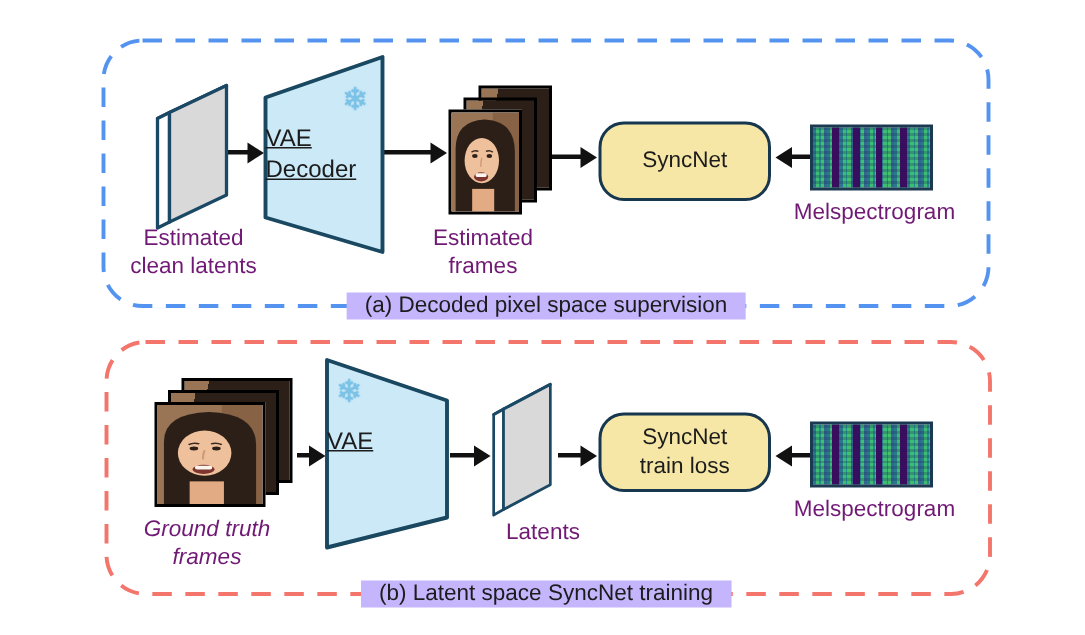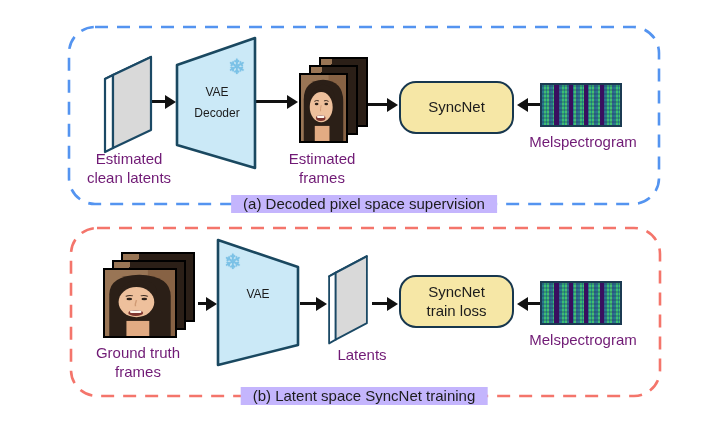--- a/index.html
+++ b/index.html
@@ -20,21 +20,21 @@
     border-left:11px solid #111;
   }
   .arrow.l::before{
     content:"";position:absolute;left:-10px;top:50%;transform:translateY(-50%);
     width:0;height:0;border-top:7px solid transparent;border-bottom:7px solid transparent;
     border-right:11px solid #111;
   }
   
   .trap{position:absolute;z-index:2;}
   .vae-txt{
-    position:absolute;text-align:center;font-size:12px;line-height:21px;color:#1c1c1c;z-index:3;
+    position:absolute;text-align:left;font-size:16px;line-height:21px;color:#1c1c1c;z-index:3;text-decoration:underline;
   }
   .flake{
     position:absolute;font-size:21px;line-height:21px;color:#7CC3E8;z-index:3;
     text-shadow:0 0 1px #55a8d6;
   }
   
   .slab{position:absolute;z-index:2;}
   
   .frame{
     position:absolute;border:2.5px solid #000;box-sizing:border-box;background:#fff;
@@ -159,21 +159,21 @@
       <path d="M9,30 Q10,12 24,10 Q38,12 36,27 Q30,16 22,15 Q12,16 9,30 Z" fill="#2b1f17"></path>
       <path d="M14.5,28 Q17,26.3 19.5,27.5" stroke="#3a2a20" stroke-width="1" fill="none"></path>
       <path d="M25,27.5 Q27.5,26.3 30,28" stroke="#3a2a20" stroke-width="1" fill="none"></path>
       <ellipse cx="17" cy="30.8" rx="2" ry="1.4" fill="#2d2019"></ellipse>
       <ellipse cx="27.5" cy="30.8" rx="2" ry="1.4" fill="#2d2019"></ellipse>
       <path d="M22,32 Q21,36 21.3,38.5" stroke="#d09a74" stroke-width="1" fill="none"></path>
       <ellipse cx="21.5" cy="45.5" rx="5.2" ry="3.2" fill="#7e352f"></ellipse>
       <rect x="17.5" y="43" width="8" height="2.6" rx="1" fill="#fdf6ee"></rect>
     </svg>
   </div>
-  <div class="lbl" style="left:80px;top:344px;width:116px;">
+  <div class="lbl" style="left:80px;top:344px;width:116px;font-style:italic;">
     <span>Ground truth</span>
     <span>frames</span>
   </div>
 
   <div class="arrow r" style="left:198px;top:302px;width:9px;"></div>
 
   <svg class="trap" style="left:216px;top:238px;" width="84" height="129" viewBox="0 0 84 129">
     <polygon points="2,2 82,29 82,107 2,127" fill="#CBE9F7" stroke="#1A4860" stroke-width="2.6" stroke-linejoin="round"></polygon>
   </svg>
   <div class="flake" style="left:224px;top:251px;">❄</div>

